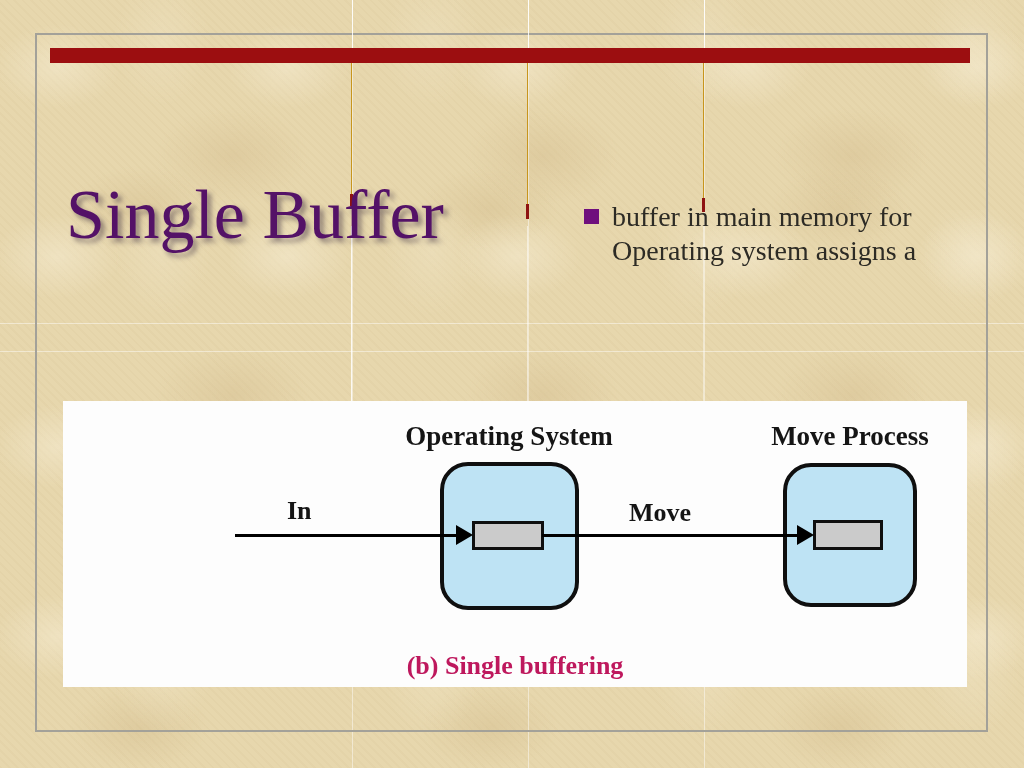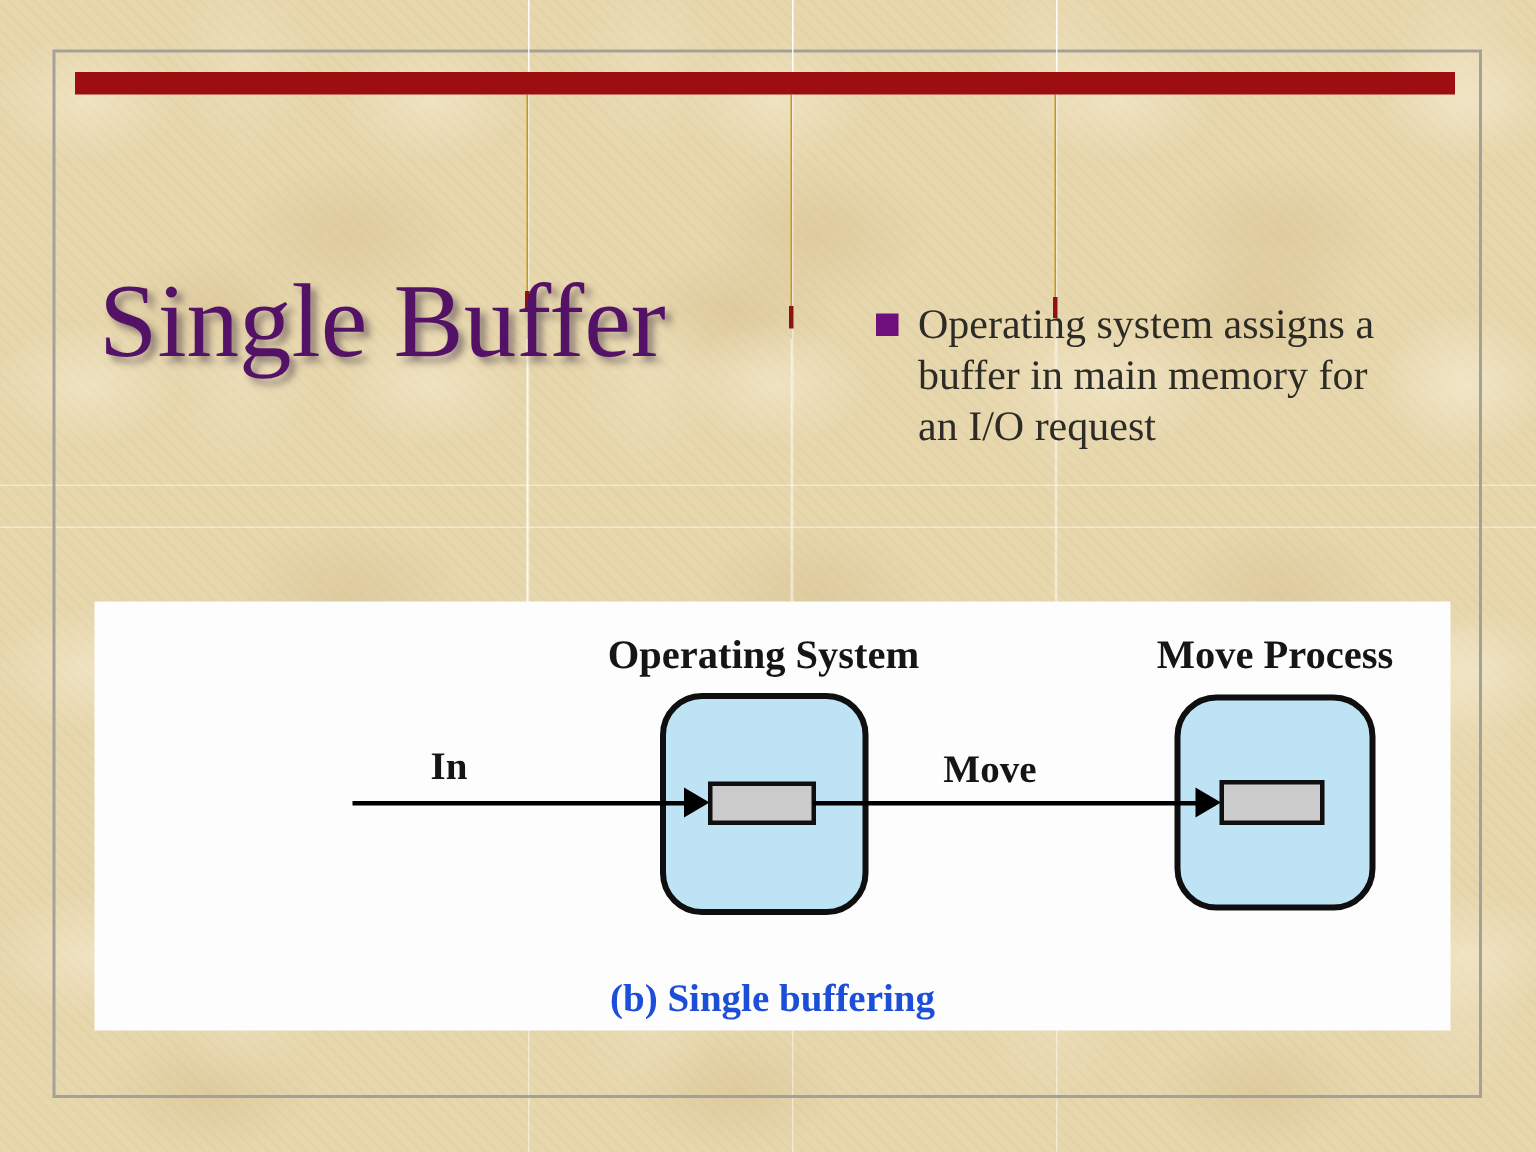--- a/index.html
+++ b/index.html
@@ -63,21 +63,21 @@
 
   .buffer{position:absolute;width:72px;height:29px;border:3px solid var(--process-box-border,#0f0f0f);
           background:var(--buffer-fill,#cbcbcb);box-sizing:border-box;}
 
   .aline{position:absolute;height:3px;background:#000;}
   .ahead{position:absolute;width:0;height:0;
          border-top:10px solid transparent;border-bottom:10px solid transparent;
          border-left:17px solid #000;}
 
   .caption{position:absolute;left:0;top:250px;width:904px;text-align:center;
-           font-weight:bold;font-size:26px;color:#1d4ed8;}
+           font-weight:bold;font-size:26px;color:#be185d;}
 </style>
 </head>
 <body>
 
 <div class="slide">
 
   <div class="seam v" style="left:352px"></div>
   <div class="seam v" style="left:528px"></div>
   <div class="seam v" style="left:704px"></div>
   <div class="seam h" style="top:323px"></div>
@@ -99,23 +99,22 @@
 
   <div class="wseg" style="left:351px;top:226px;height:175px"></div>
   <div class="wseg" style="left:527px;top:226px;height:175px;opacity:.6"></div>
   <div class="wseg" style="left:703px;top:226px;height:175px;opacity:.5"></div>
 
   <h1 class="title">Single Buffer</h1>
 
   <div class="bullet-item">
     <div class="bullet-marker"></div>
     <div class="bullet-text">
+      <span>buffer in main memory for</span>
       <span>Operating system assigns a</span>
-      <span>buffer in main memory for</span>
-      <span>an I/O request</span>
     </div>
   </div>
 
   <div class="panel">
 
     <div class="dlabel" style="left:336px;top:20px">Operating System</div>
     <div class="dlabel" style="left:677px;top:20px">Move Process</div>
 
     <div class="pbox" style="left:377px;top:61px"></div>
     <div class="pbox" style="left:720px;top:62px;width:134px;height:144px"></div>

